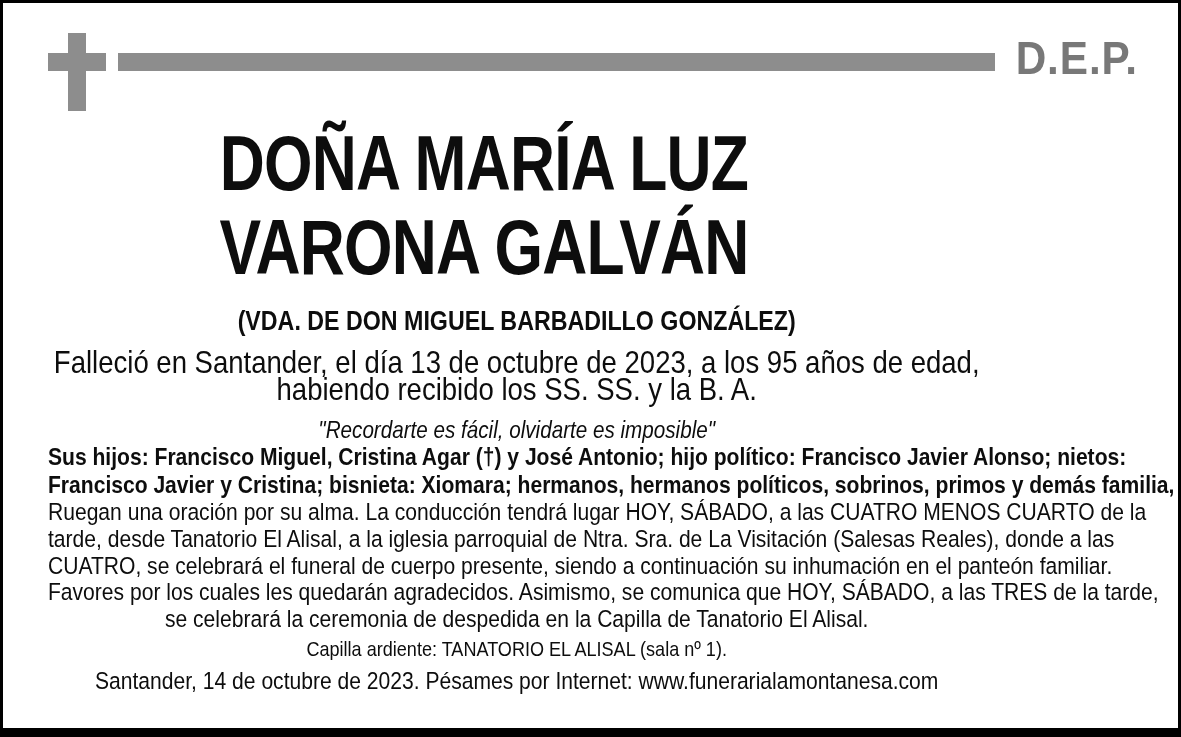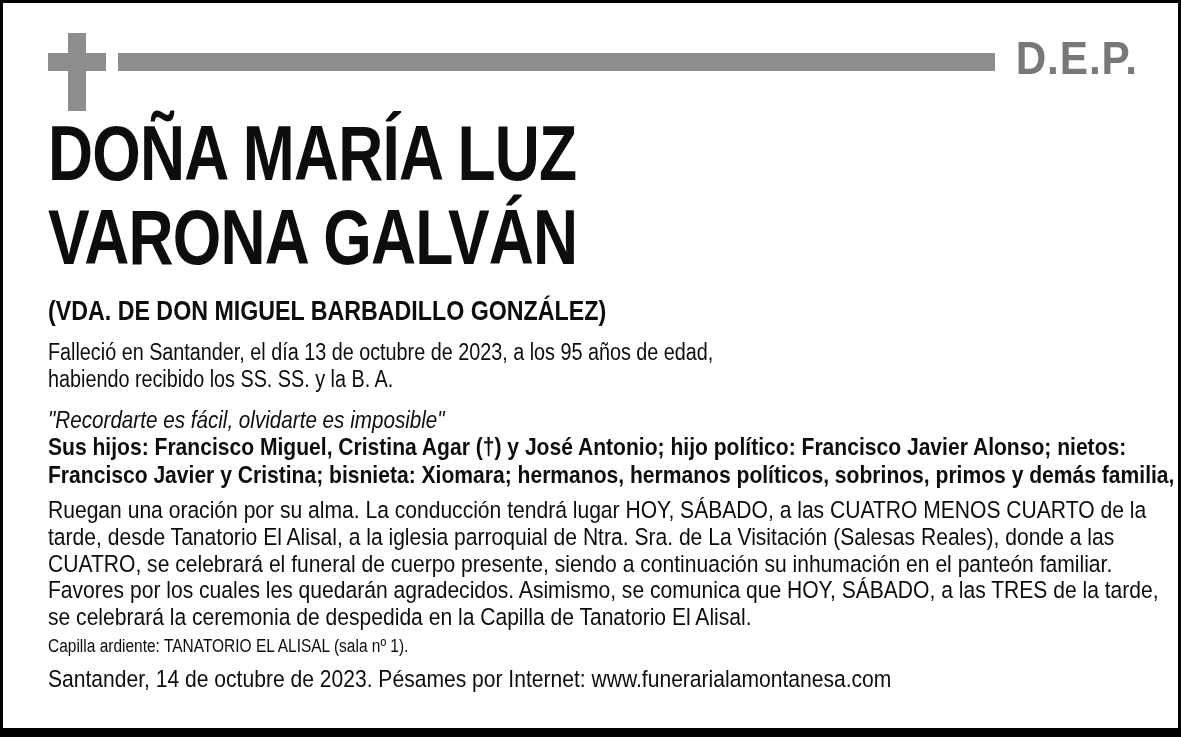--- a/index.html
+++ b/index.html
@@ -9,20 +9,21 @@
     height: 737px;
     box-sizing: border-box;
     background: #ffffff;
     border-top: 3px solid #000;
     border-left: 3px solid #000;
     border-right: 3px solid #000;
     border-bottom: 9px solid #000;
     overflow: hidden;
     font-family: "Liberation Sans", sans-serif;
     color: #0d0d0d;
+    text-align: center;
   }
   .content { padding: 30px 40px 0 45px; }
 
   
   .masthead { display: flex; align-items: flex-start; height: 78px; }
   .cross { position: relative; width: 58px; height: 78px; flex: 0 0 auto; }
   .cross .v { position: absolute; left: 20px; top: 0; width: 18px; height: 78px; background: #8d8d8d; }
   .cross .h { position: absolute; left: 0; top: 20px; width: 58px; height: 18px; background: #8d8d8d; }
   .rule { flex: 1 1 auto; height: 18px; margin: 20px 10px 0 12px; background: #8d8d8d; }
   .dep {
@@ -36,30 +37,30 @@
     transform: scaleX(0.92);
     transform-origin: 100% 0;
     white-space: nowrap;
   }
 
   
   .cond { transform: scaleX(0.86); transform-origin: 0 0; white-space: nowrap; }
 
   .honorific { font-size: 36px; line-height: 40px; margin-top: 6px; }
 
-  .name { font-weight: bold; font-size: 78px; line-height: 84px; letter-spacing: -1px; }
+  .name { margin-top: 10px; font-weight: bold; font-size: 78px; line-height: 84px; letter-spacing: -1px; }
   .name .cond { transform: scaleX(0.80); }
 
   .widow { margin-top: 16px; font-weight: bold; font-size: 27px; line-height: 33px; }
 
-  .body-block { margin-top: 11px; font-size: 23px; line-height: 27px; }
+  .body-block { margin-top: 11px; font-size: 32px; line-height: 27px; }
   .quote-block { margin-top: 13px; font-size: 24px; line-height: 27px; font-style: italic; }
   .family-block { margin-top: 0; font-weight: bold; font-size: 24.5px; line-height: 27.5px; }
-  .announce-block { margin-top: 9px; font-size: 24.5px; line-height: 26.8px; }
-  .chapel-block { margin-top: 2px; font-size: 18px; line-height: 27px; }
+  .announce-block { margin-top: 1px; font-size: 24.5px; line-height: 26.8px; }
+  .chapel-block { margin-top: 2px; font-size: 21px; line-height: 27px; }
   .dateline-block { margin-top: 5px; font-size: 24.5px; line-height: 27px; }
 </style>
 </head>
 <body>
 
 <div class="sheet">
   <div class="content">
 
     <div class="masthead">
       <div class="cross">

